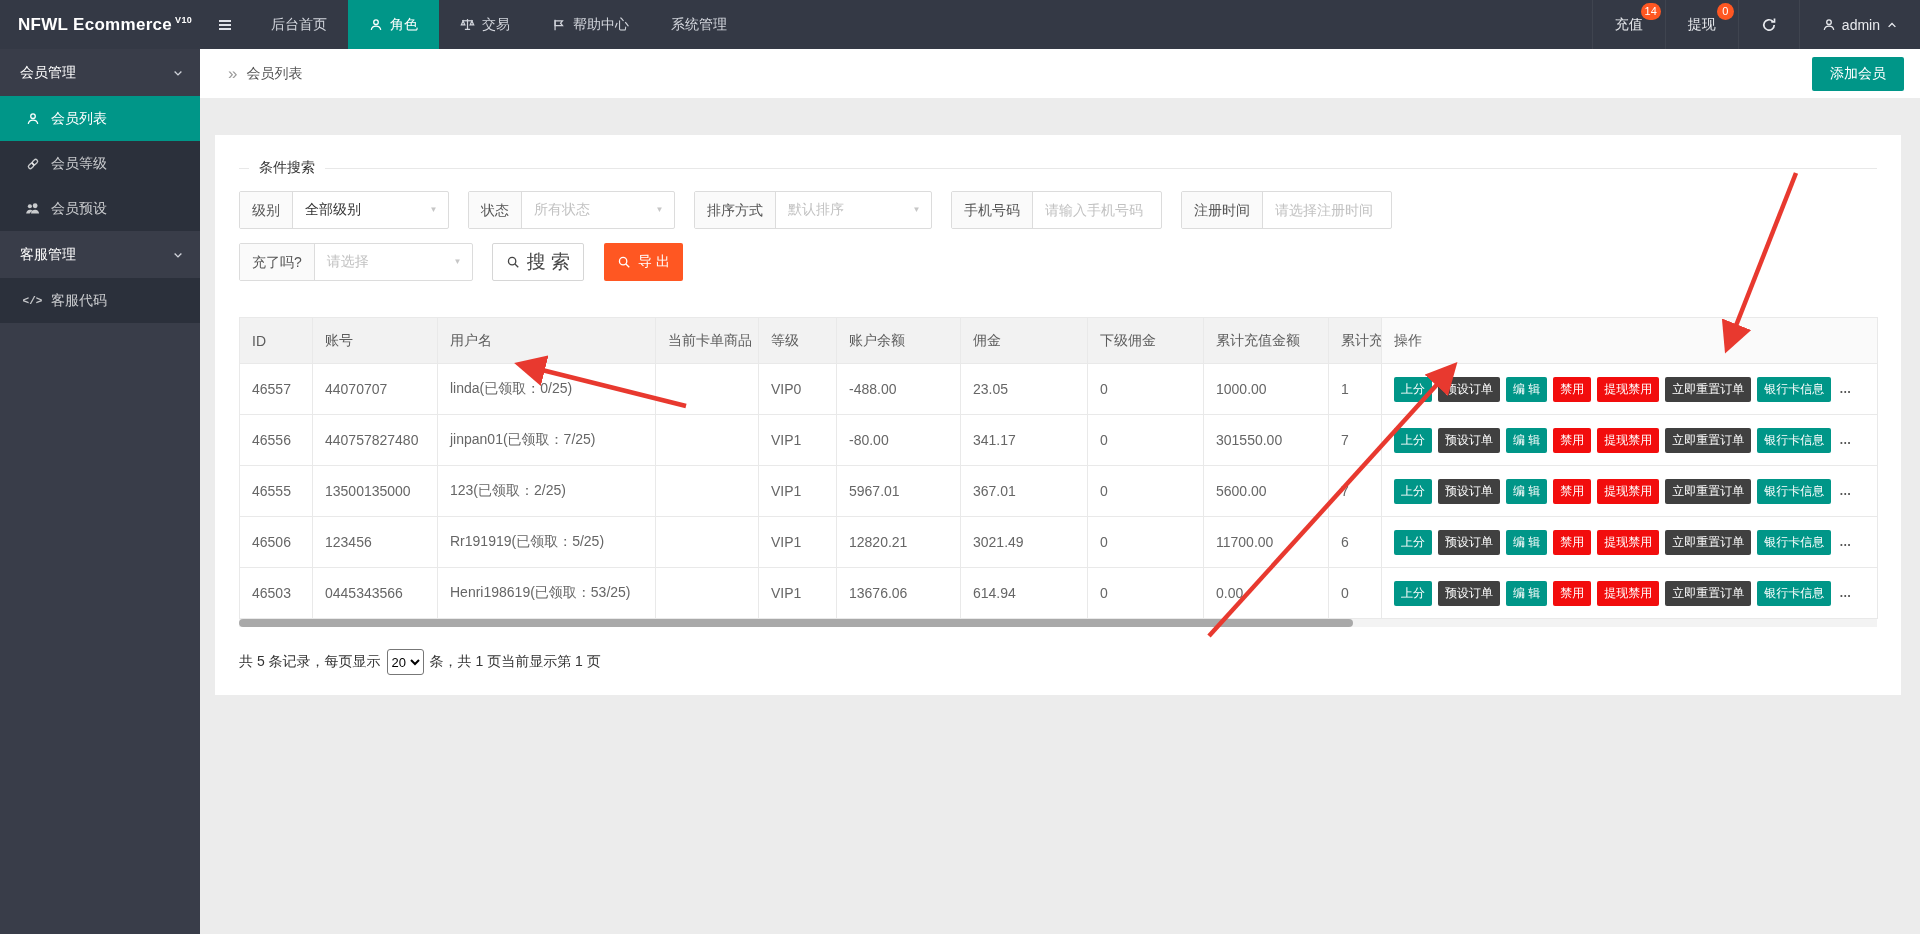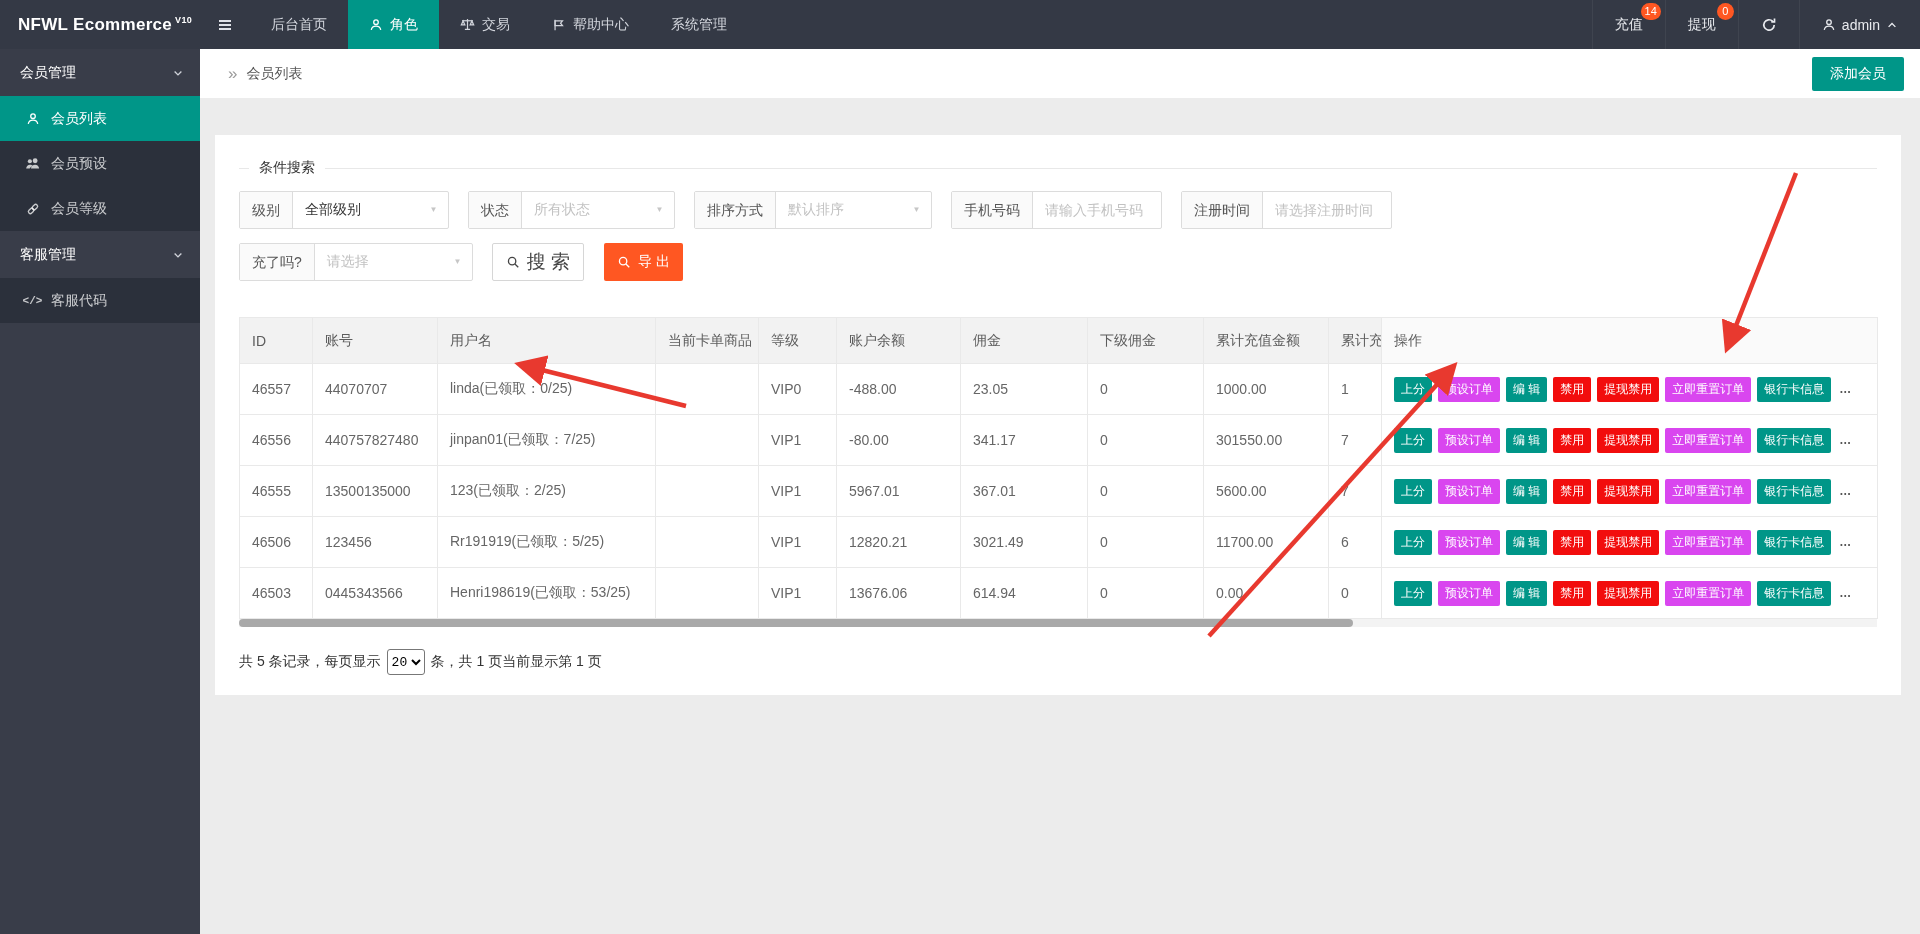--- a/index.html
+++ b/index.html
@@ -54,28 +54,28 @@
   .btn-export { display:inline-flex; align-items:center; gap:7px; height:38px; padding:0 13px; background:#ff5722; border:none; border-radius:2px; font-size:14px; color:#fff; cursor:pointer; font-family:inherit; }
 
   
   .table-wrap { margin-top:36px; position:relative; }
   table.tbl { width:100%; border-collapse:collapse; table-layout:fixed; }
   .tbl th { background:#f2f2f2; font-weight:400; text-align:left; padding:0 12px; height:46px; font-size:14px; color:#5c5c5c; border:1px solid #e9e9e9; white-space:nowrap; overflow:hidden; }
   .tbl th:last-child { background:#fafafa; }
   .tbl td { height:51px; padding:0 12px; font-size:14px; color:#666; border:1px solid #e9e9e9; white-space:nowrap; overflow:hidden; }
   .act { display:inline-block; height:25px; line-height:25px; padding:0 7px; border-radius:2px; color:#fff; font-size:12px; margin-right:6px; cursor:pointer; vertical-align:middle; }
   .act-teal { background:#009688; }
-  .act-orange { background:#d946ef; }
+  .act-orange { background:#404040; }
   .act-red { background:#f20d0d; }
   .act-more { background:transparent; color:#555; font-weight:700; padding:0 2px; letter-spacing:1px; }
   .hscroll { height:8px; background:#f3f3f3; position:relative; }
   .hthumb { position:absolute; left:0; top:0; height:8px; width:68%; background:#a9a9a9; border-radius:4px; }
 
   .pager { margin-top:22px; font-size:14px; color:#333; display:flex; align-items:center; gap:6px; }
-  .psel { height:26px; font-size:13px; border:1px solid #777; border-radius:3px; background:#fff; font-family:Liberation Mono, monospace; }
+  .psel { height:26px; font-size:13px; border:1px solid #777; border-radius:3px; background:#fff; font-family:Liberation Sans, sans-serif; }
 
   
   .annot { position:absolute; left:0; top:0; pointer-events:none; z-index:50; }
 
   svg.i { display:block; }
 </style>
 </head>
 <body>
 
 <div class="app">
@@ -178,39 +178,39 @@
           <span class="ic">
             <svg class="i" viewBox="0 0 16 16" width="14" height="14" fill="none" stroke="currentColor" stroke-width="1.5">
               <circle cx="8" cy="4.8" r="2.6"></circle>
               <path d="M2.6 13.6c.5-3 2.8-4.4 5.4-4.4s4.9 1.4 5.4 4.4"></path>
             </svg>
           </span>
           <span>会员列表</span>
         </div>
         <div class="sitem">
           <span class="ic">
+            <svg class="i" viewBox="0 0 16 16" width="14" height="14" fill="none" stroke="currentColor" stroke-width="1.5">
+              <g transform="rotate(-45 8 8)">
+                <rect x="1.5" y="5.8" width="7" height="4.4" rx="2.2"></rect>
+                <rect x="7.5" y="5.8" width="7" height="4.4" rx="2.2"></rect>
+              </g>
+            </svg>
+          </span>
+          <span>会员等级</span>
+        </div>
+        <div class="sitem">
+          <span class="ic">
             <svg class="i" viewBox="0 0 16 16" width="15" height="15" fill="currentColor">
               <circle cx="5.2" cy="5.6" r="2.2"></circle>
               <circle cx="10.8" cy="5" r="2.6"></circle>
               <path d="M1.2 13.4c.3-2.8 2-4.2 4-4.2 1.3 0 2.4.5 3.1 1.5-1.9.6-3 1.9-3.3 2.7z"></path>
               <path d="M6.3 13.4c.3-2.6 2.1-4 4.5-4 2.3 0 4 1.4 4.3 4z"></path>
             </svg>
           </span>
           <span>会员预设</span>
-        </div>
-        <div class="sitem">
-          <span class="ic">
-            <svg class="i" viewBox="0 0 16 16" width="14" height="14" fill="none" stroke="currentColor" stroke-width="1.5">
-              <g transform="rotate(-45 8 8)">
-                <rect x="1.5" y="5.8" width="7" height="4.4" rx="2.2"></rect>
-                <rect x="7.5" y="5.8" width="7" height="4.4" rx="2.2"></rect>
-              </g>
-            </svg>
-          </span>
-          <span>会员等级</span>
         </div>
         <div class="sgroup-h">
           <span>客服管理</span>
           <span class="chev">
             <svg class="i" viewBox="0 0 16 16" width="12" height="12" fill="none" stroke="currentColor" stroke-width="1.8">
               <path d="M3.5 6l4.5 4.5L12.5 6"></path>
             </svg>
           </span>
         </div>
         <div class="sitem">

